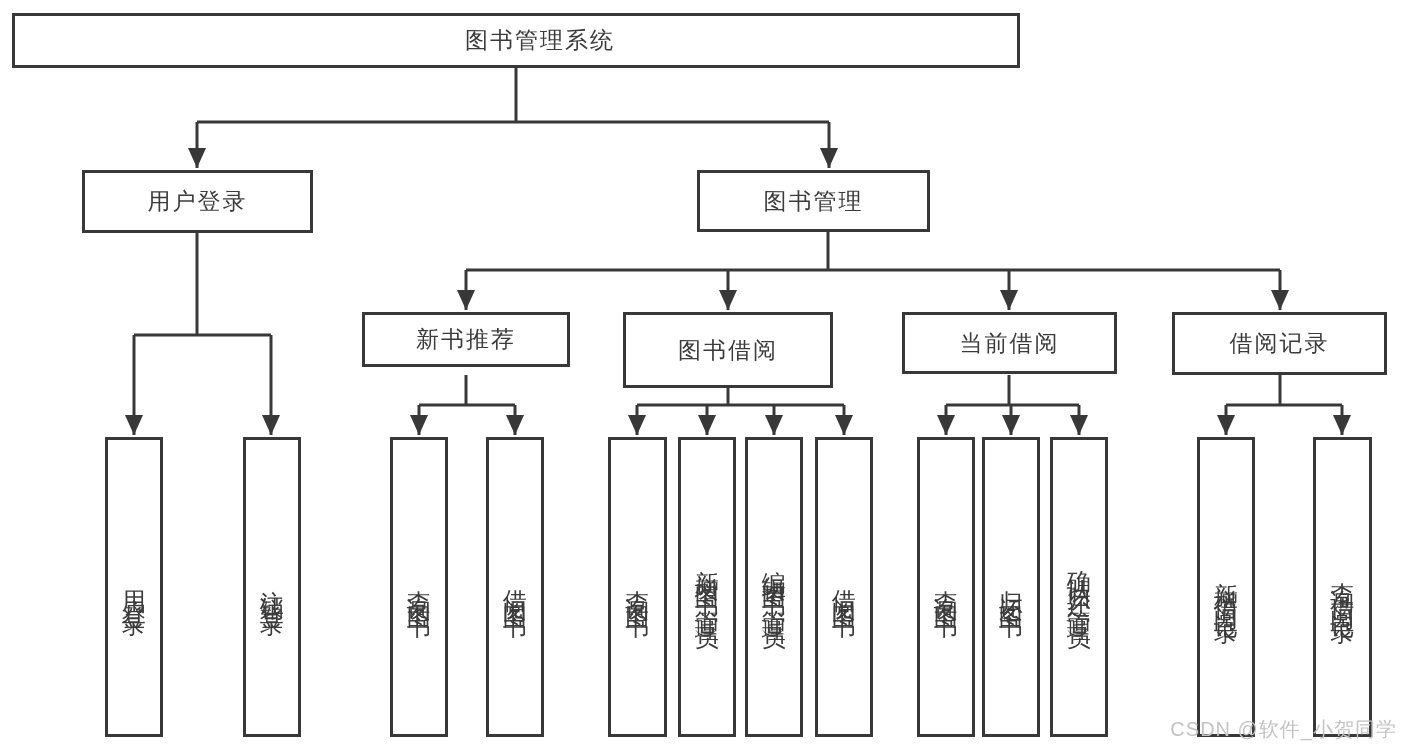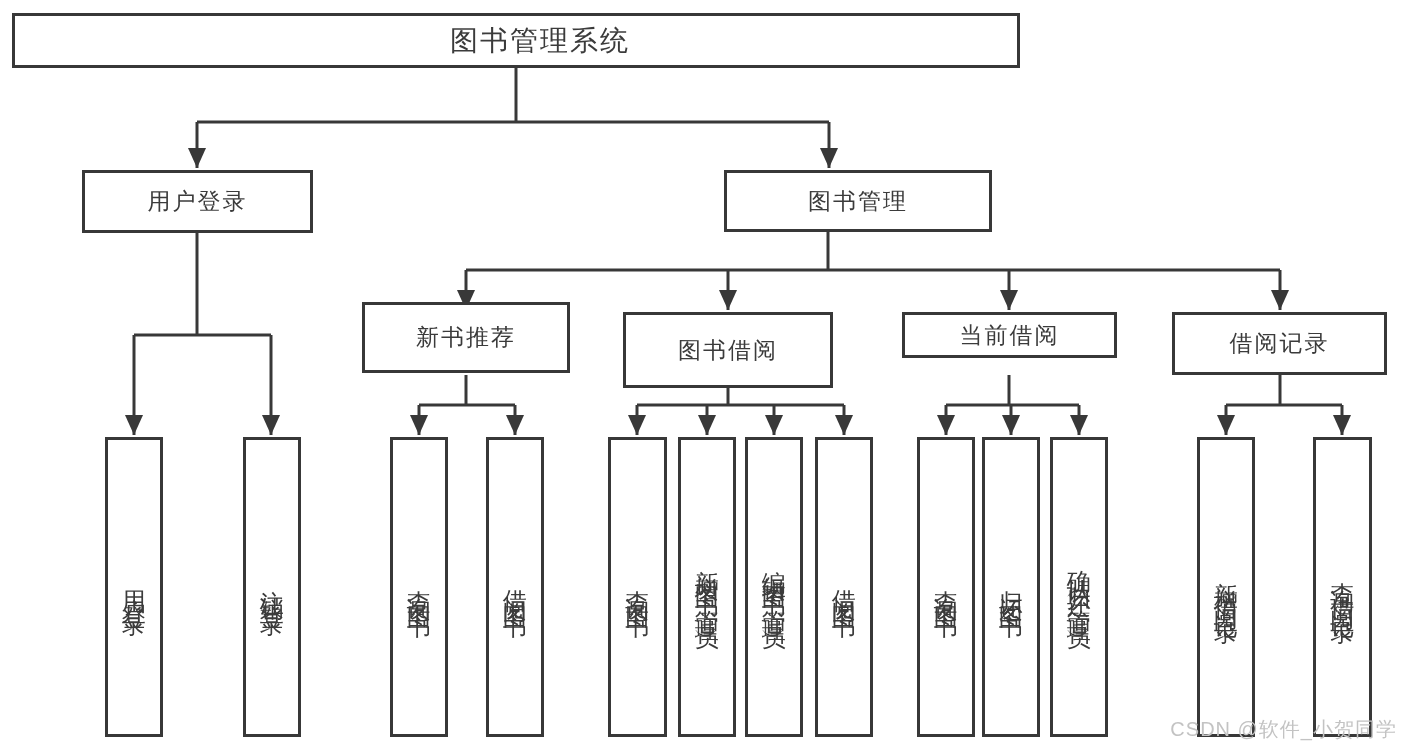--- a/index.html
+++ b/index.html
@@ -6,21 +6,21 @@
   body{width:1405px;height:747px;font-family:"Liberation Sans","DejaVu Sans",sans-serif;}
   .stage{position:relative;width:1405px;height:747px;background:#ffffff;overflow:hidden;}
   .connectors{position:absolute;left:0;top:0;width:1405px;height:747px;}
   .node{
     position:absolute;box-sizing:border-box;
     border:3px solid #383838;background:#ffffff;
     display:flex;align-items:center;justify-content:center;
     color:#3b3b3b;
   }
   .node.hbox{font-size:23px;letter-spacing:2px;white-space:nowrap;}
-  .node.root{font-size:28px;letter-spacing:2px;padding-left:48px;}
+  .node.root{font-size:23px;letter-spacing:2px;padding-left:48px;}
   .vtext{
     writing-mode:vertical-rl;
     text-orientation:mixed;
     font-size:24px;
     letter-spacing:8px;
     line-height:1.15;
     white-space:nowrap;
   }
   .watermark{
     position:absolute;right:8px;bottom:4px;
@@ -95,31 +95,31 @@
     </g>
   </svg>
 
   <div class="node root" style="left:12px;top:13px;width:1008px;height:55px">
     <span>图书管理系统</span>
   </div>
 
   <div class="node hbox" style="left:82px;top:170px;width:231px;height:63px">
     <span>用户登录</span>
   </div>
-  <div class="node hbox" style="left:724px;top:170px;width:268px;height:62px">
+  <div class="node hbox" style="left:697px;top:170px;width:233px;height:62px">
     <span>图书管理</span>
   </div>
 
-  <div class="node hbox" style="left:362px;top:302px;width:208px;height:71px">
+  <div class="node hbox" style="left:362px;top:312px;width:208px;height:55px">
     <span>新书推荐</span>
   </div>
   <div class="node hbox" style="left:623px;top:312px;width:210px;height:76px">
     <span>图书借阅</span>
   </div>
-  <div class="node hbox" style="left:902px;top:312px;width:215px;height:46px">
+  <div class="node hbox" style="left:902px;top:312px;width:215px;height:62px">
     <span>当前借阅</span>
   </div>
   <div class="node hbox" style="left:1172px;top:312px;width:215px;height:63px">
     <span>借阅记录</span>
   </div>
 
   <div class="node" style="left:105px;top:437px;width:58px;height:300px">
     <span class="vtext">用户登录</span>
   </div>
   <div class="node" style="left:243px;top:437px;width:58px;height:300px">

